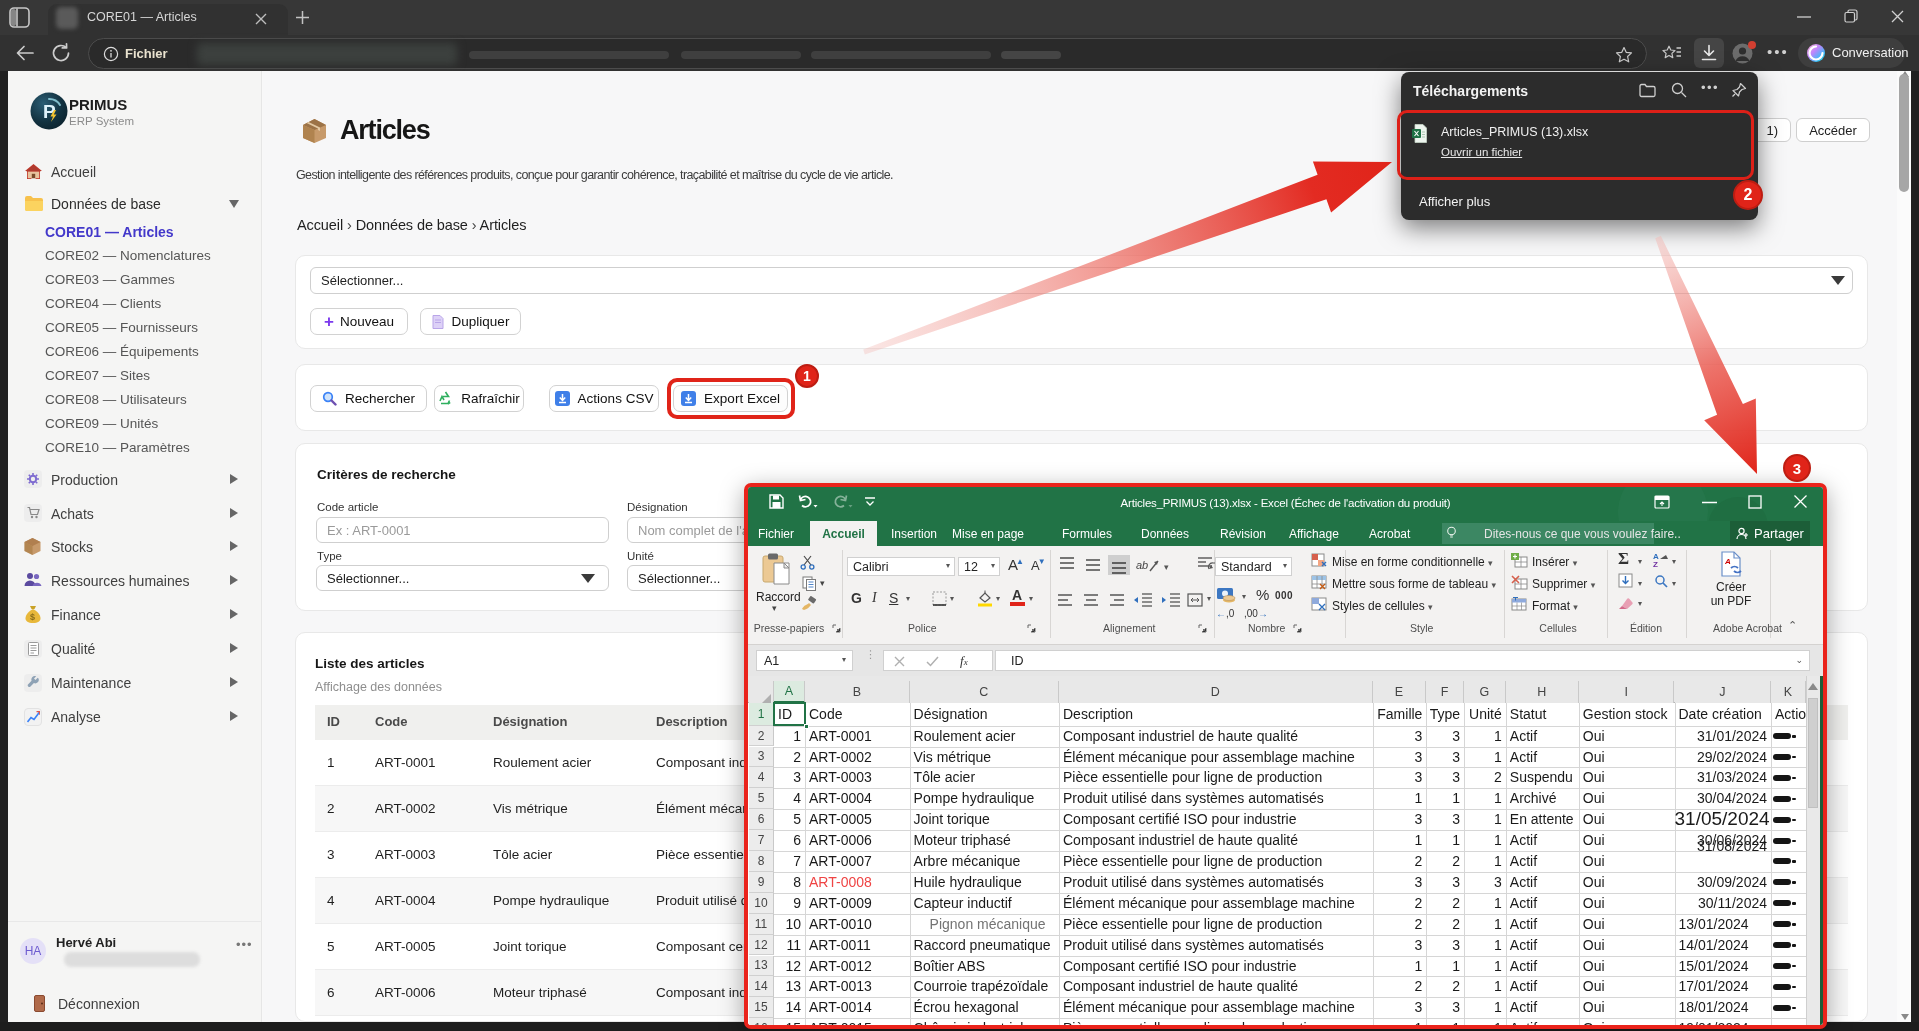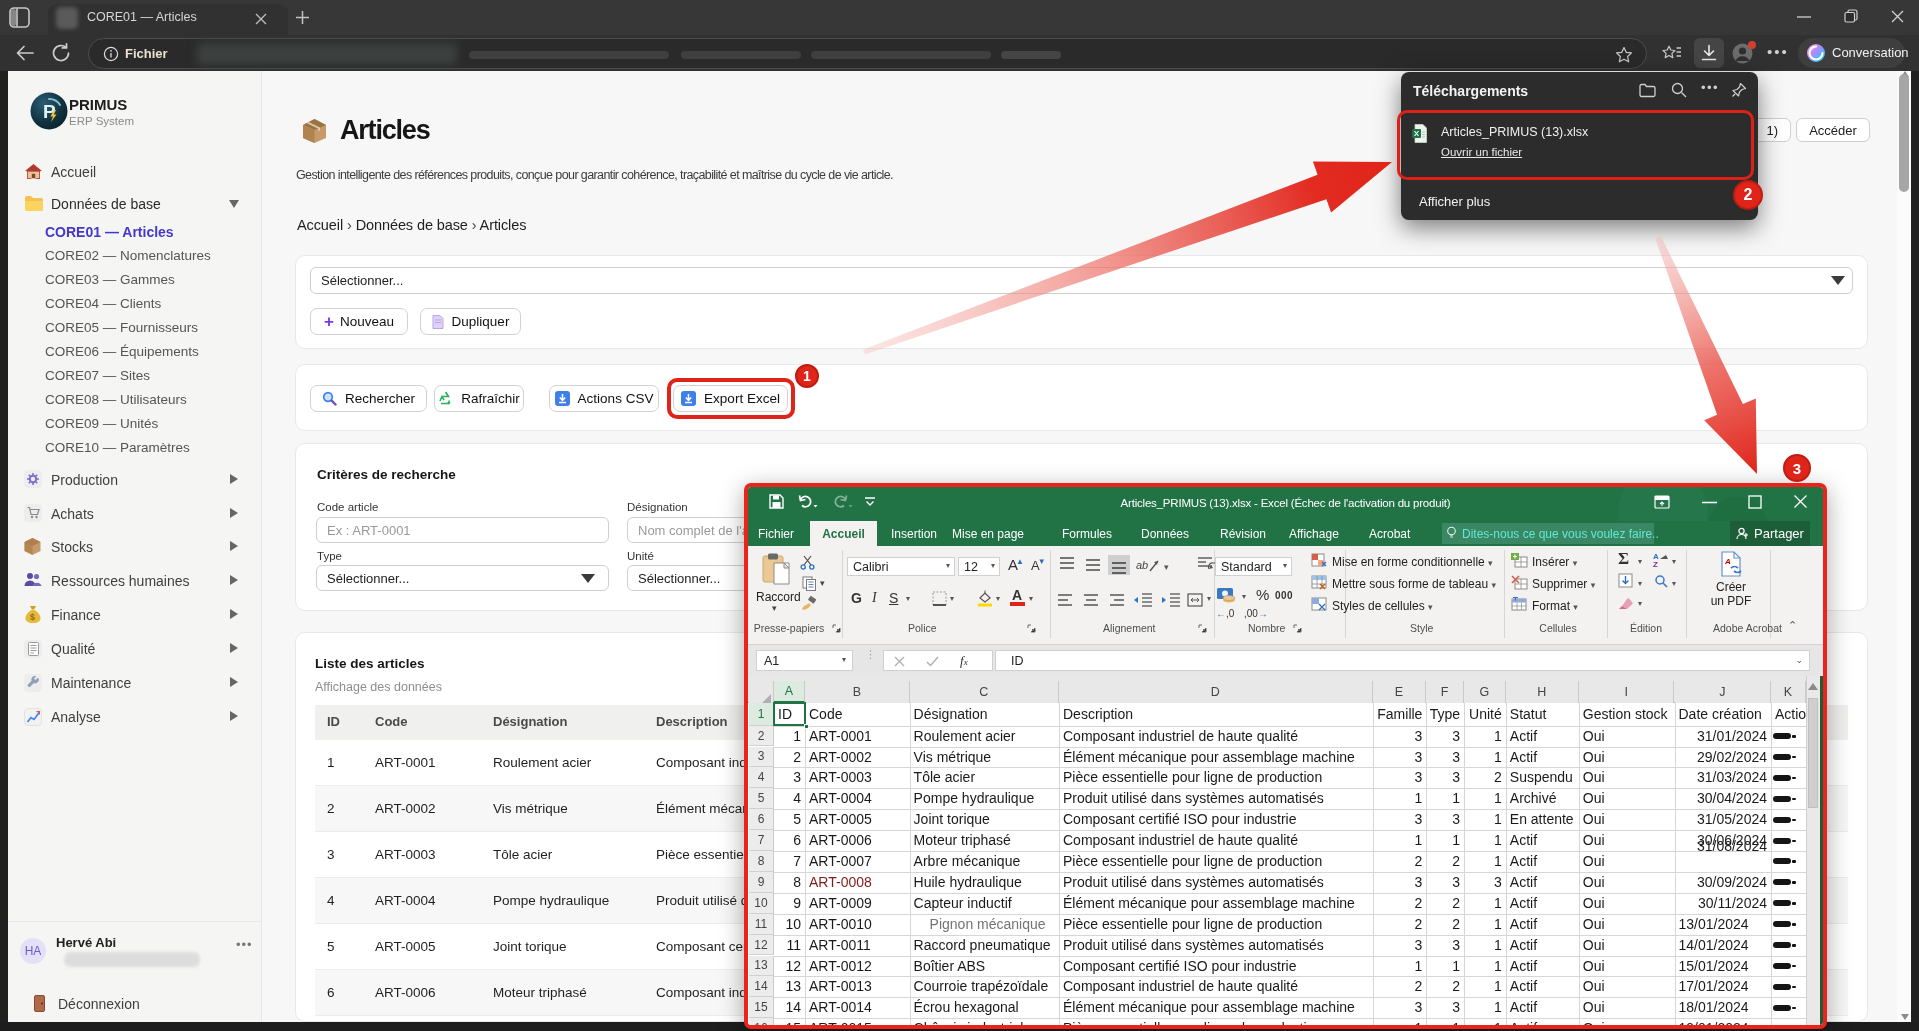--- a/index.html
+++ b/index.html
@@ -496,21 +496,21 @@
     <div class="xtab" style="left:314px;width:52px">Formules</div>
     <div class="xtab" style="left:393px;width:48px">Données</div>
     <div class="xtab" style="left:472px;width:47px">Révision</div>
     <div class="xtab" style="left:541px;width:53px">Affichage</div>
     <div class="xtab" style="left:621px;width:44px">Acrobat</div>
     <div class="abs" style="left:694px;top:2px;width:212px;height:21px;background:#3c8763"></div>
     <svg class="abs" style="left:698px;top:5px" width="11" height="16" viewBox="0 0 11 16">
         <circle cx="5.5" cy="5" r="3.8" fill="none" stroke="#e8f2ea" stroke-width="1.1"></circle>
         <path d="M4 9 h3 M4.2 11 h2.6" stroke="#e8f2ea" stroke-width="1.1"></path>
       </svg>
-    <div class="xtab" style="left:714px;color:#5eead4">Dites-nous ce que vous voulez faire..</div>
+    <div class="xtab" style="left:736px;color:#e5e5e5">Dites-nous ce que vous voulez faire..</div>
     <div class="abs" style="left:982px;top:0;width:80px;height:25px;background:#1c5e38;display:flex;align-items:center;justify-content:center">
         <svg width="13" height="13" viewBox="0 0 13 13" style="margin-right:5px">
           <circle cx="5.5" cy="4" r="2.6" fill="none" stroke="#fff" stroke-width="1.2"></circle>
           <path d="M1 12 a4.5 4.5 0 0 1 9 0" fill="none" stroke="#fff" stroke-width="1.2"></path>
           <path d="M10 6 v4 M8 8 h4" stroke="#fff" stroke-width="1.2"></path>
         </svg>
         <span style="color:#fff;font-size:13px">Partager</span>
       </div>
   </div>
   <div id="xribbon">
@@ -892,21 +892,21 @@
       <div class="abs" style="left:1044px;top:121.75000000000001px;width:4px;height:2.5px;background:#151515;border-radius:1px"></div>
       <div class="abs" style="left:26px;top:133.20000000000002px;width:31px;height:20.9px;line-height:20.9px;font-size:14px;color:#1a1a1a;white-space:nowrap;text-align:right;padding-right:4px;overflow:visible">5</div>
       <div class="abs" style="left:57px;top:133.20000000000002px;width:104.6px;height:20.9px;line-height:20.9px;font-size:14px;color:#1a1a1a;white-space:nowrap;padding-left:4px;overflow:visible">ART-0005</div>
       <div class="abs" style="left:161.6px;top:133.20000000000002px;width:149.4px;height:20.9px;line-height:20.9px;font-size:14px;color:#1a1a1a;white-space:nowrap;padding-left:4px;overflow:visible">Joint torique</div>
       <div class="abs" style="left:311px;top:133.20000000000002px;width:313.6px;height:20.9px;line-height:20.9px;font-size:14px;color:#1a1a1a;white-space:nowrap;padding-left:4px;overflow:visible">Composant certifié ISO pour industrie</div>
       <div class="abs" style="left:624.6px;top:133.20000000000002px;width:53.8px;height:20.9px;line-height:20.9px;font-size:14px;color:#1a1a1a;white-space:nowrap;text-align:right;padding-right:4px;overflow:visible">3</div>
       <div class="abs" style="left:678.4px;top:133.20000000000002px;width:37.6px;height:20.9px;line-height:20.9px;font-size:14px;color:#1a1a1a;white-space:nowrap;text-align:right;padding-right:4px;overflow:visible">3</div>
       <div class="abs" style="left:716px;top:133.20000000000002px;width:41.8px;height:20.9px;line-height:20.9px;font-size:14px;color:#1a1a1a;white-space:nowrap;text-align:right;padding-right:4px;overflow:visible">1</div>
       <div class="abs" style="left:757.8px;top:133.20000000000002px;width:73px;height:20.9px;line-height:20.9px;font-size:14px;color:#1a1a1a;white-space:nowrap;padding-left:4px;overflow:visible">En attente</div>
       <div class="abs" style="left:830.8px;top:133.20000000000002px;width:95.7px;height:20.9px;line-height:20.9px;font-size:14px;color:#1a1a1a;white-space:nowrap;padding-left:4px;overflow:visible">Oui</div>
-      <div class="abs" style="left:926.5px;top:133.20000000000002px;width:96.5px;height:20.9px;line-height:20.9px;font-size:14px;color:#1a1a1a;white-space:nowrap;text-align:right;padding-right:4px;overflow:visible">31/05/2024</div>
+      <div class="abs" style="left:926.5px;top:133.20000000000002px;width:96.5px;height:20.9px;line-height:20.9px;font-size:19px;color:#1a1a1a;white-space:nowrap;text-align:right;padding-right:4px;overflow:visible">31/05/2024</div>
       <div class="abs" style="left:1025px;top:140.65px;width:18px;height:6px;background:#151515;border-radius:3px"></div>
       <div class="abs" style="left:1044px;top:142.65px;width:4px;height:2.5px;background:#151515;border-radius:1px"></div>
       <div class="abs" style="left:26px;top:154.10000000000002px;width:31px;height:20.9px;line-height:20.9px;font-size:14px;color:#1a1a1a;white-space:nowrap;text-align:right;padding-right:4px;overflow:visible">6</div>
       <div class="abs" style="left:57px;top:154.10000000000002px;width:104.6px;height:20.9px;line-height:20.9px;font-size:14px;color:#1a1a1a;white-space:nowrap;padding-left:4px;overflow:visible">ART-0006</div>
       <div class="abs" style="left:161.6px;top:154.10000000000002px;width:149.4px;height:20.9px;line-height:20.9px;font-size:14px;color:#1a1a1a;white-space:nowrap;padding-left:4px;overflow:visible">Moteur triphasé</div>
       <div class="abs" style="left:311px;top:154.10000000000002px;width:313.6px;height:20.9px;line-height:20.9px;font-size:14px;color:#1a1a1a;white-space:nowrap;padding-left:4px;overflow:visible">Composant industriel de haute qualité</div>
       <div class="abs" style="left:624.6px;top:154.10000000000002px;width:53.8px;height:20.9px;line-height:20.9px;font-size:14px;color:#1a1a1a;white-space:nowrap;text-align:right;padding-right:4px;overflow:visible">1</div>
       <div class="abs" style="left:678.4px;top:154.10000000000002px;width:37.6px;height:20.9px;line-height:20.9px;font-size:14px;color:#1a1a1a;white-space:nowrap;text-align:right;padding-right:4px;overflow:visible">1</div>
       <div class="abs" style="left:716px;top:154.10000000000002px;width:41.8px;height:20.9px;line-height:20.9px;font-size:14px;color:#1a1a1a;white-space:nowrap;text-align:right;padding-right:4px;overflow:visible">1</div>
       <div class="abs" style="left:757.8px;top:154.10000000000002px;width:73px;height:20.9px;line-height:20.9px;font-size:14px;color:#1a1a1a;white-space:nowrap;padding-left:4px;overflow:visible">Actif</div>
@@ -920,21 +920,21 @@
       <div class="abs" style="left:311px;top:175.00000000000003px;width:313.6px;height:20.9px;line-height:20.9px;font-size:14px;color:#1a1a1a;white-space:nowrap;padding-left:4px;overflow:visible">Pièce essentielle pour ligne de production</div>
       <div class="abs" style="left:624.6px;top:175.00000000000003px;width:53.8px;height:20.9px;line-height:20.9px;font-size:14px;color:#1a1a1a;white-space:nowrap;text-align:right;padding-right:4px;overflow:visible">2</div>
       <div class="abs" style="left:678.4px;top:175.00000000000003px;width:37.6px;height:20.9px;line-height:20.9px;font-size:14px;color:#1a1a1a;white-space:nowrap;text-align:right;padding-right:4px;overflow:visible">2</div>
       <div class="abs" style="left:716px;top:175.00000000000003px;width:41.8px;height:20.9px;line-height:20.9px;font-size:14px;color:#1a1a1a;white-space:nowrap;text-align:right;padding-right:4px;overflow:visible">1</div>
       <div class="abs" style="left:757.8px;top:175.00000000000003px;width:73px;height:20.9px;line-height:20.9px;font-size:14px;color:#1a1a1a;white-space:nowrap;padding-left:4px;overflow:visible">Actif</div>
       <div class="abs" style="left:830.8px;top:175.00000000000003px;width:95.7px;height:20.9px;line-height:20.9px;font-size:14px;color:#1a1a1a;white-space:nowrap;padding-left:4px;overflow:visible">Oui</div>
       <div class="abs" style="left:926.5px;top:160px;width:96.5px;height:20.9px;line-height:20.9px;font-size:14px;color:#1a1a1a;white-space:nowrap;text-align:right;padding-right:4px;overflow:visible">31/08/2024</div>
       <div class="abs" style="left:1025px;top:182.45000000000002px;width:18px;height:6px;background:#151515;border-radius:3px"></div>
       <div class="abs" style="left:1044px;top:184.45000000000002px;width:4px;height:2.5px;background:#151515;border-radius:1px"></div>
       <div class="abs" style="left:26px;top:195.90000000000003px;width:31px;height:20.9px;line-height:20.9px;font-size:14px;color:#1a1a1a;white-space:nowrap;text-align:right;padding-right:4px;overflow:visible">8</div>
-      <div class="abs" style="left:57px;top:195.90000000000003px;width:104.6px;height:20.9px;line-height:20.9px;font-size:14px;color:#7f1d1d;white-space:nowrap;padding-left:4px;overflow:visible">ART-0008</div>
+      <div class="abs" style="left:57px;top:195.90000000000003px;width:104.6px;height:20.9px;line-height:20.9px;font-size:14px;color:#ef4444;white-space:nowrap;padding-left:4px;overflow:visible">ART-0008</div>
       <div class="abs" style="left:161.6px;top:195.90000000000003px;width:149.4px;height:20.9px;line-height:20.9px;font-size:14px;color:#1a1a1a;white-space:nowrap;padding-left:4px;overflow:visible">Huile hydraulique</div>
       <div class="abs" style="left:311px;top:195.90000000000003px;width:313.6px;height:20.9px;line-height:20.9px;font-size:14px;color:#1a1a1a;white-space:nowrap;padding-left:4px;overflow:visible">Produit utilisé dans systèmes automatisés</div>
       <div class="abs" style="left:624.6px;top:195.90000000000003px;width:53.8px;height:20.9px;line-height:20.9px;font-size:14px;color:#1a1a1a;white-space:nowrap;text-align:right;padding-right:4px;overflow:visible">3</div>
       <div class="abs" style="left:678.4px;top:195.90000000000003px;width:37.6px;height:20.9px;line-height:20.9px;font-size:14px;color:#1a1a1a;white-space:nowrap;text-align:right;padding-right:4px;overflow:visible">3</div>
       <div class="abs" style="left:716px;top:195.90000000000003px;width:41.8px;height:20.9px;line-height:20.9px;font-size:14px;color:#1a1a1a;white-space:nowrap;text-align:right;padding-right:4px;overflow:visible">3</div>
       <div class="abs" style="left:757.8px;top:195.90000000000003px;width:73px;height:20.9px;line-height:20.9px;font-size:14px;color:#1a1a1a;white-space:nowrap;padding-left:4px;overflow:visible">Actif</div>
       <div class="abs" style="left:830.8px;top:195.90000000000003px;width:95.7px;height:20.9px;line-height:20.9px;font-size:14px;color:#1a1a1a;white-space:nowrap;padding-left:4px;overflow:visible">Oui</div>
       <div class="abs" style="left:926.5px;top:195.90000000000003px;width:96.5px;height:20.9px;line-height:20.9px;font-size:14px;color:#1a1a1a;white-space:nowrap;text-align:right;padding-right:4px;overflow:visible">30/09/2024</div>
       <div class="abs" style="left:1025px;top:203.35000000000002px;width:18px;height:6px;background:#151515;border-radius:3px"></div>
       <div class="abs" style="left:1044px;top:205.35000000000002px;width:4px;height:2.5px;background:#151515;border-radius:1px"></div>

